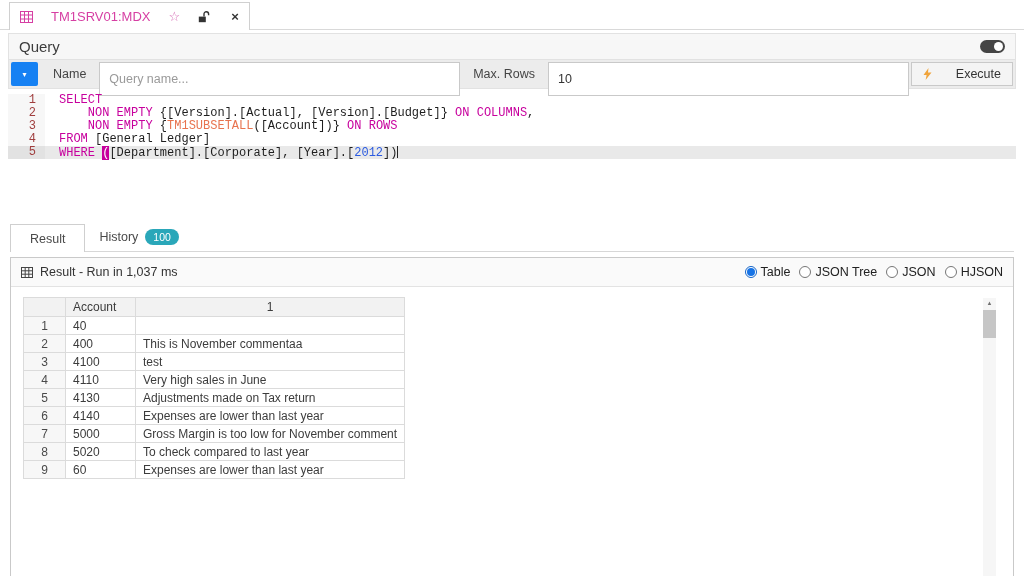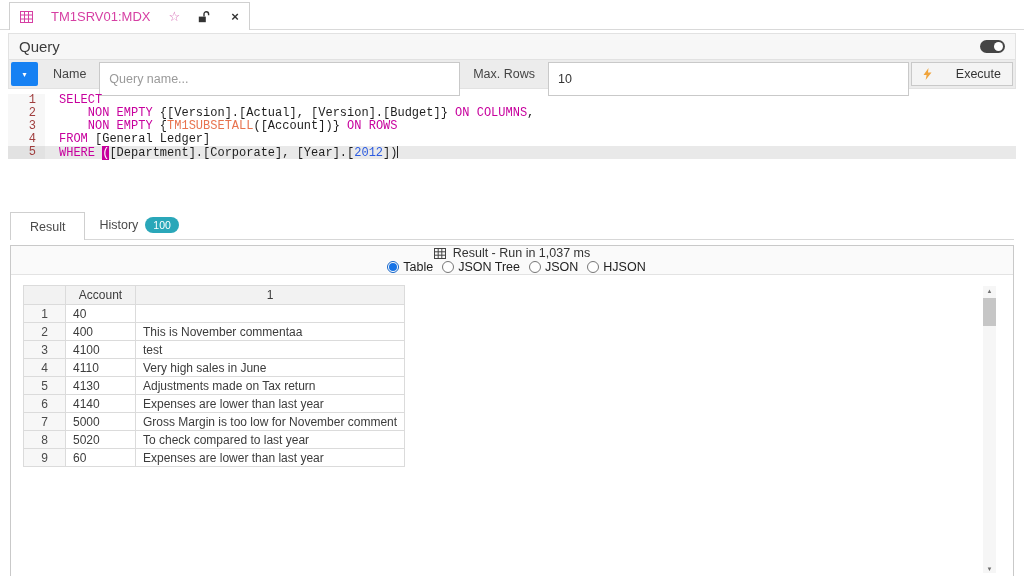--- a/index.html
+++ b/index.html
@@ -45,49 +45,49 @@
   .current .gutter { background:#e2e2e2; }
   .code-text { padding-left:14px; white-space:pre; color:#1e1e1e; }
   .kw { color:#c7009d; }
   .fn { color:#e8734f; }
   .num { color:#2a5ae0; }
   .plain { color:#1e1e1e; }
   .brkt { background:#c7009d; color:#fff; }
   .cursor { display:inline-block; width:1px; height:12px; background:#222; vertical-align:-2px; }
 
   
-  .rtabs { margin:10px 10px 0; border-bottom:1px solid #d7d7d7; display:flex;
+  .rtabs { margin:22px 10px 0; border-bottom:1px solid #d7d7d7; display:flex;
     align-items:flex-end; height:29px; font-size:12.5px; color:#4a4a4a; }
   .rtab { display:flex; align-items:center; height:28px; padding:0 14px; gap:7px; }
   .rtab.active { background:#fff; border:1px solid #cfcfcf; border-bottom:none; padding:0 19px;
     margin-bottom:-1px; position:relative; z-index:2; }
   .badge { background:#2aa7b9; color:#fff; font-size:10.5px; line-height:1;
     padding:3px 8px; border-radius:8px; }
 
   
   .panel { margin:5px 10px 0; border:1px solid #c9c9c9; height:332px; position:relative;
     overflow:hidden; background:#fff; }
   .panel-header { height:29px; background:#fafafa; border-bottom:1px solid #e3e3e3;
     display:flex; align-items:center; justify-content:space-between; padding:0 10px;
-    font-size:12.5px; color:#333;flex-direction:column; }
+    font-size:12.5px; color:#333; }
   .ph-left { display:flex; align-items:center; gap:7px; }
   .radio-group { display:flex; align-items:center; font-size:12.5px; color:#222; }
   .radio-opt { display:flex; align-items:center; gap:4px; margin-left:9px; }
   .radio { width:12px; height:12px; border:1px solid #767676; border-radius:50%;
     position:relative; background:#fff; }
   .radio.sel { border-color:#1464c8; }
   .radio.sel::after { content:""; position:absolute; inset:1px; background:#1673e6; border-radius:50%; }
 
   
   .dtable { margin:10px 0 0 12px; border-collapse:collapse; font-size:12px; color:#3c3c3c;
     table-layout:fixed; }
   .dtable th, .dtable td { border:1px solid #dbdbdb; height:18px; padding:0 7px; overflow:hidden;
     white-space:nowrap; }
   .dtable thead th { background:#f2f2f2; font-weight:normal; height:19px; color:#3c3c3c; }
-  .th-acct { text-align:center; }
+  .th-acct { text-align:left; }
   .th-val  { text-align:center; }
   .td-num { background:#f7f7f7; text-align:center; color:#4a4a4a; }
   .td-acct, .td-cmt { text-align:left; }
 
   
   .vscroll { position:absolute; top:40px; right:17px; bottom:3px; width:13px; background:#f6f6f6; }
   .vs-arrow { width:100%; height:9px; display:flex; align-items:center; justify-content:center;
     color:#707070; font-size:6px; }
   .vs-down { position:absolute; bottom:0; left:0; }
   .vs-thumb { margin-top:3px; height:28px; background:#c6c6c6; }

